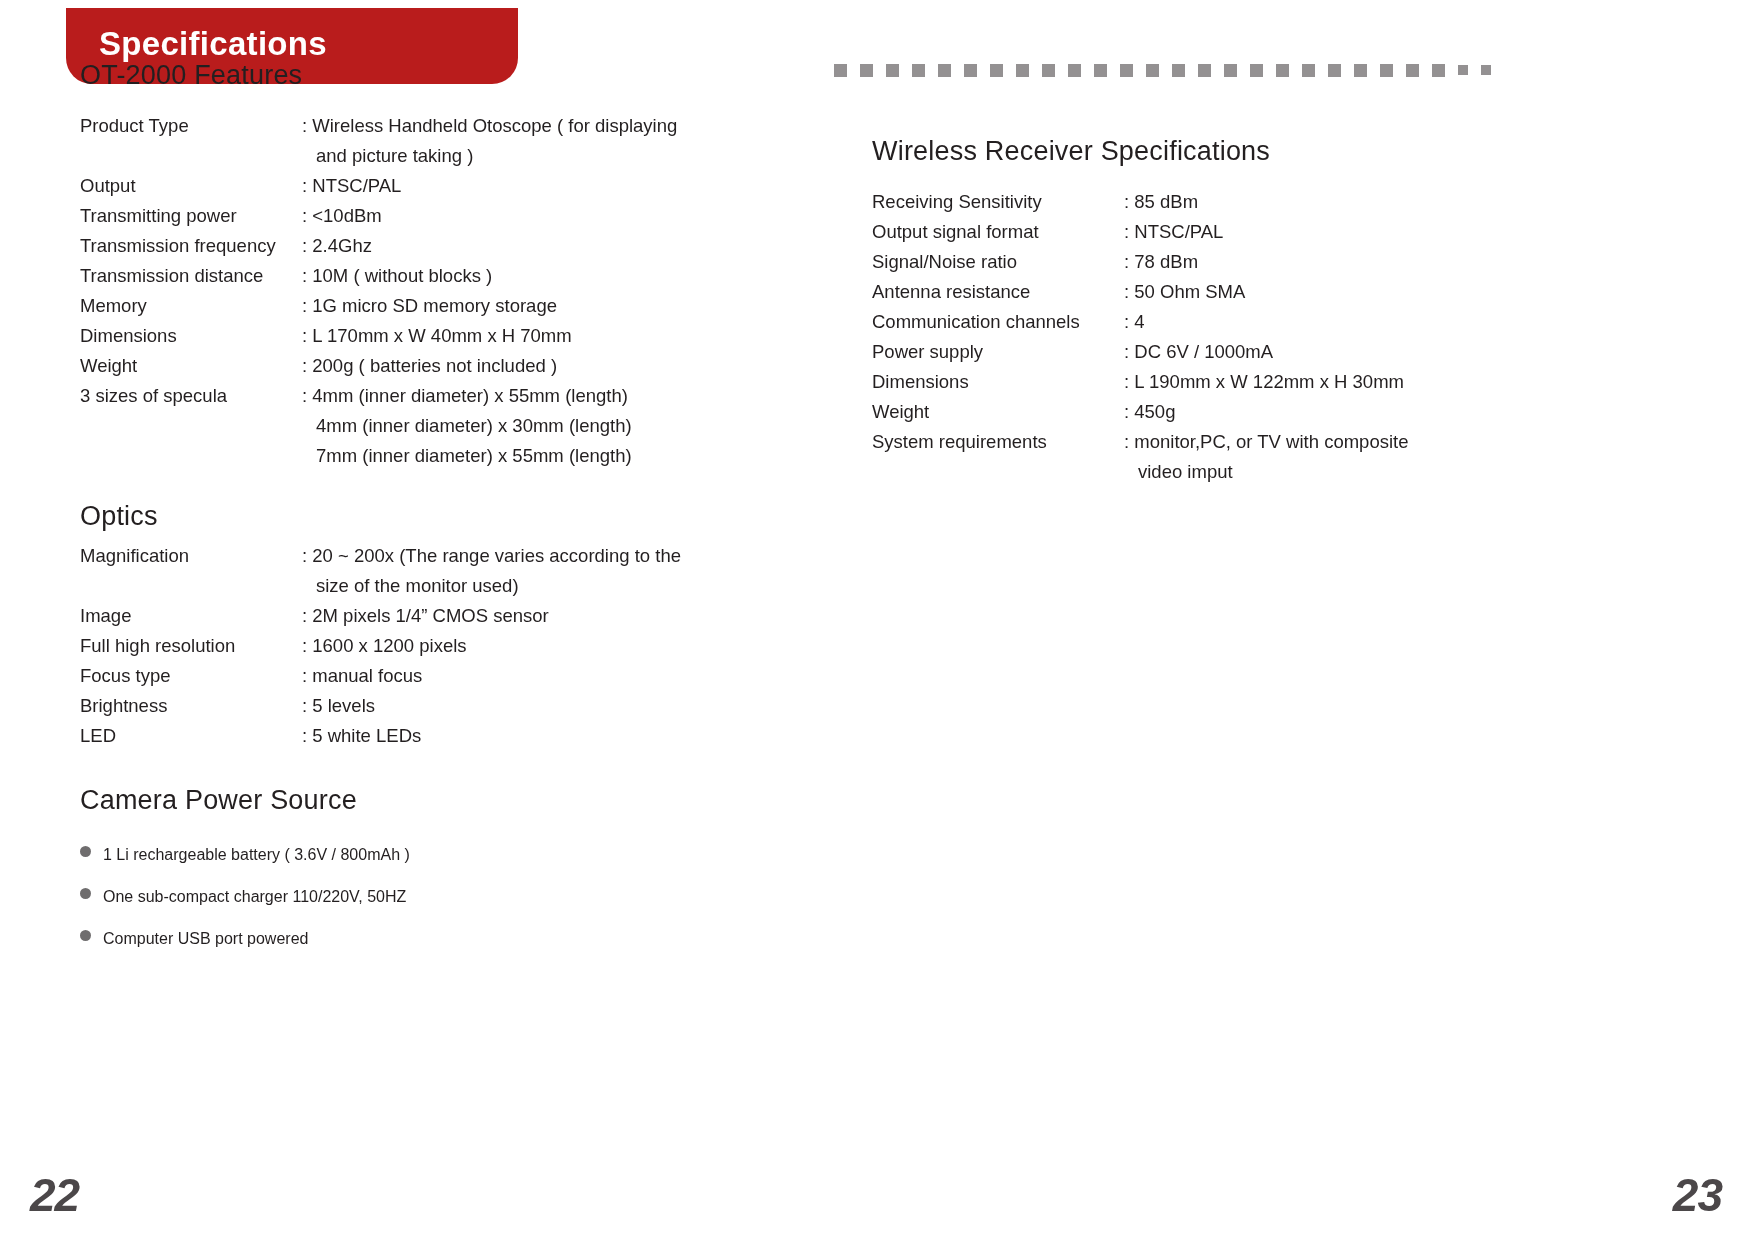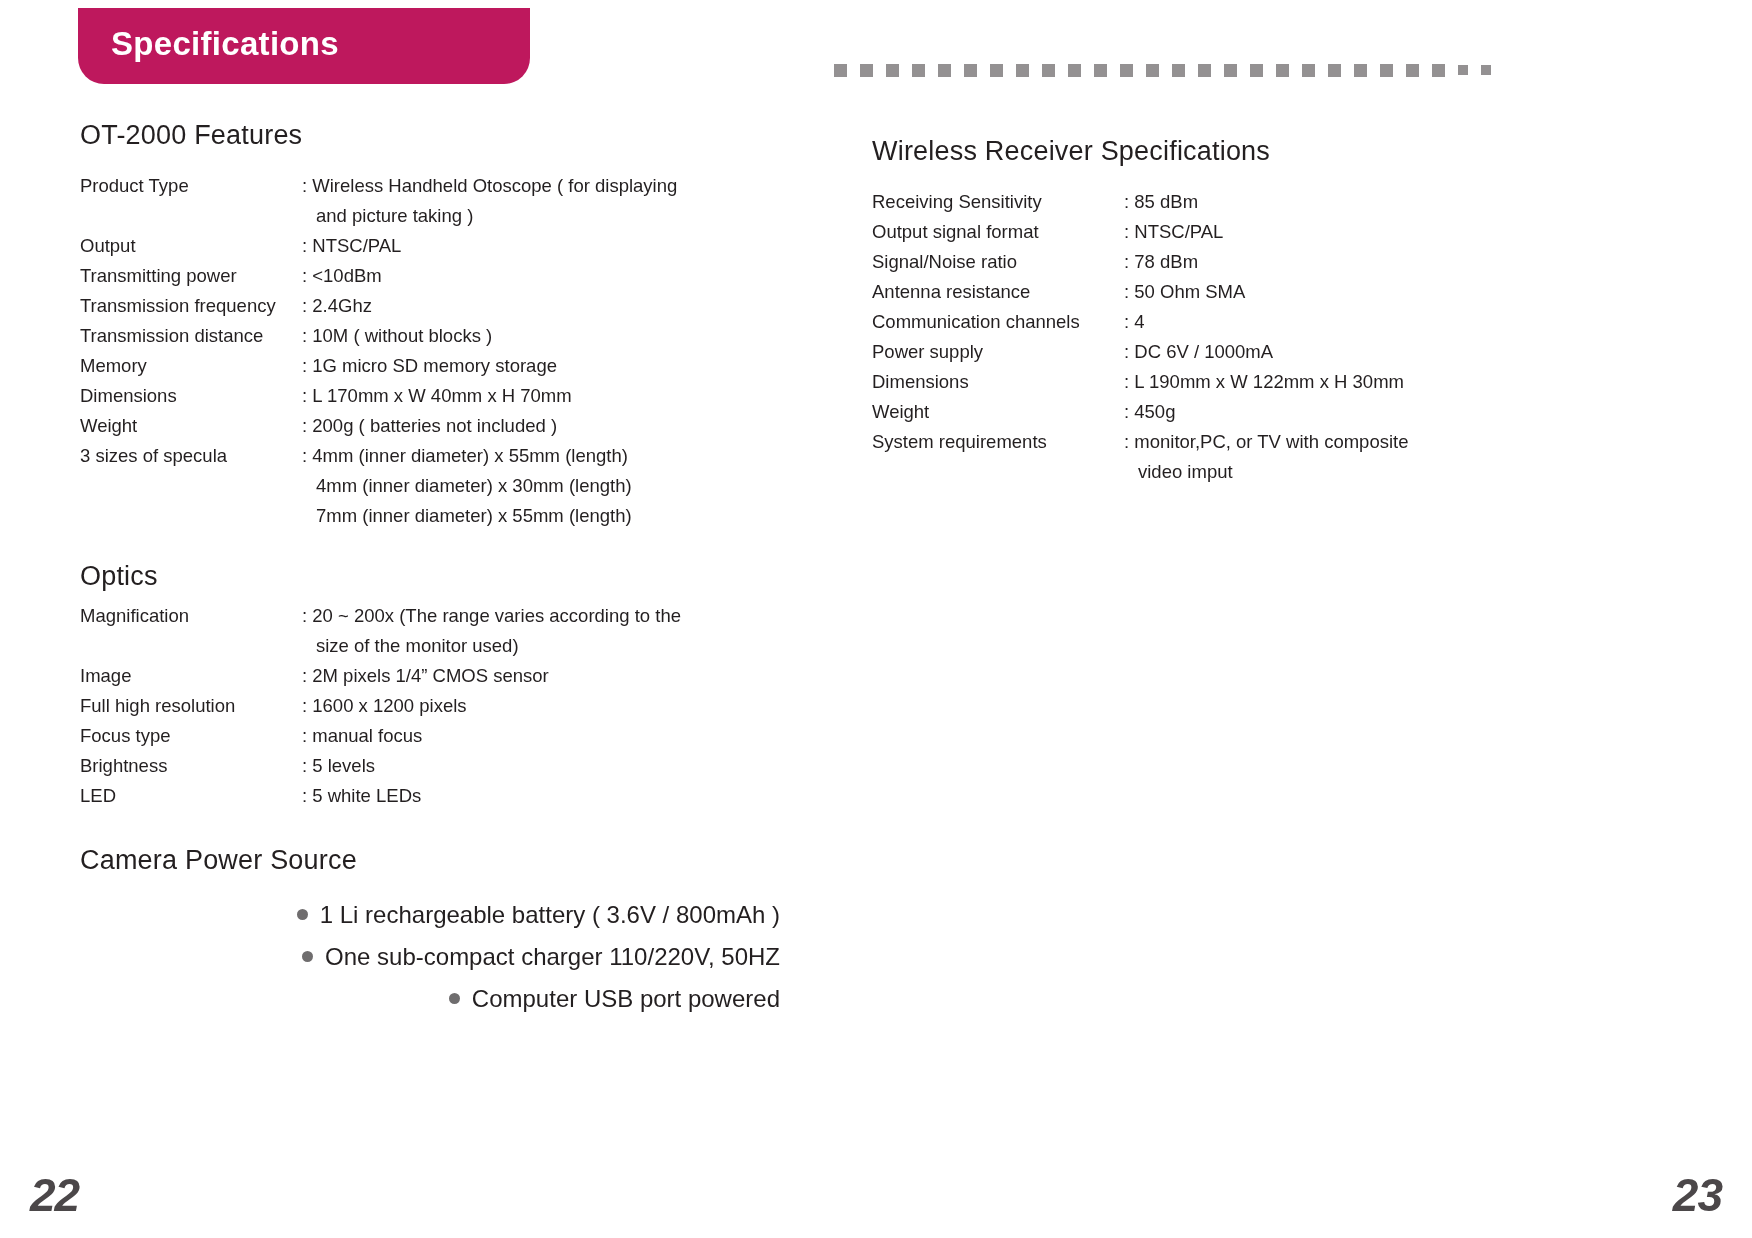--- a/index.html
+++ b/index.html
@@ -17,25 +17,25 @@
   }
 
   .page {
     position: absolute;
     inset: 0;
   }
 
   
   .header-tab {
     position: absolute;
-    left: 78px;
+    left: 66px;
     top: 8px;
     width: 452px;
     height: 76px;
-    background: #be185d;
+    background: #b91c1c;
     border-radius: 0 0 26px 26px;
     box-sizing: border-box;
   }
   .header-tab-title {
     position: absolute;
     left: 33px;
     top: 17px;
     font-size: 33px;
     font-weight: bold;
     color: #ffffff;
@@ -110,25 +110,24 @@
 
   
   .bullet-list {
     margin: 0;
     padding: 0;
     list-style: none;
   }
   .bullet-item {
     display: flex;
     align-items: baseline;
-    font-size: 24px;
+    font-size: 16px;
     line-height: 30px;
     margin-bottom: 12px;
     white-space: nowrap;
-    justify-content: flex-end;
   }
   .bullet-dot {
     width: 11px;
     height: 11px;
     border-radius: 50%;
     background: #6f6d6e;
     flex: 0 0 auto;
     margin-right: 12px;
     position: relative;
     top: -3px;
@@ -178,21 +177,21 @@
       <span class="sq" style="background: rgb(148, 145, 146);"></span>
       <span class="sq" style="background: rgb(148, 145, 146);"></span>
       <span class="sq" style="background: rgb(148, 145, 146);"></span>
       <span class="sq" style="background: rgb(148, 145, 146);"></span>
       <span class="sq" style="background: rgb(148, 145, 146);"></span>
       <span class="sq" style="background: rgb(148, 145, 146);"></span>
       <span class="sq small" style="background: rgb(148, 145, 146);"></span>
       <span class="sq small" style="background: rgb(148, 145, 146);"></span>
     </div>
 
-  <div class="col col-left" id="col-left" style="padding-top: 120px;">
+  <div class="col col-left" id="col-left" style="padding-top: 60px;">
       <div style="margin-top: 0px;">
         <div class="section-title">OT-2000 Features</div>
         <ul class="spec-list" style="margin-top: 20px;">
           <li class="spec-row">
             <span class="spec-label">Product Type</span>
             <span class="spec-value">: Wireless Handheld Otoscope ( for displaying</span>
           </li>
           <li class="spec-row spec-cont">
             <span class="spec-label"></span>
             <span class="spec-value">and picture taking )</span>

